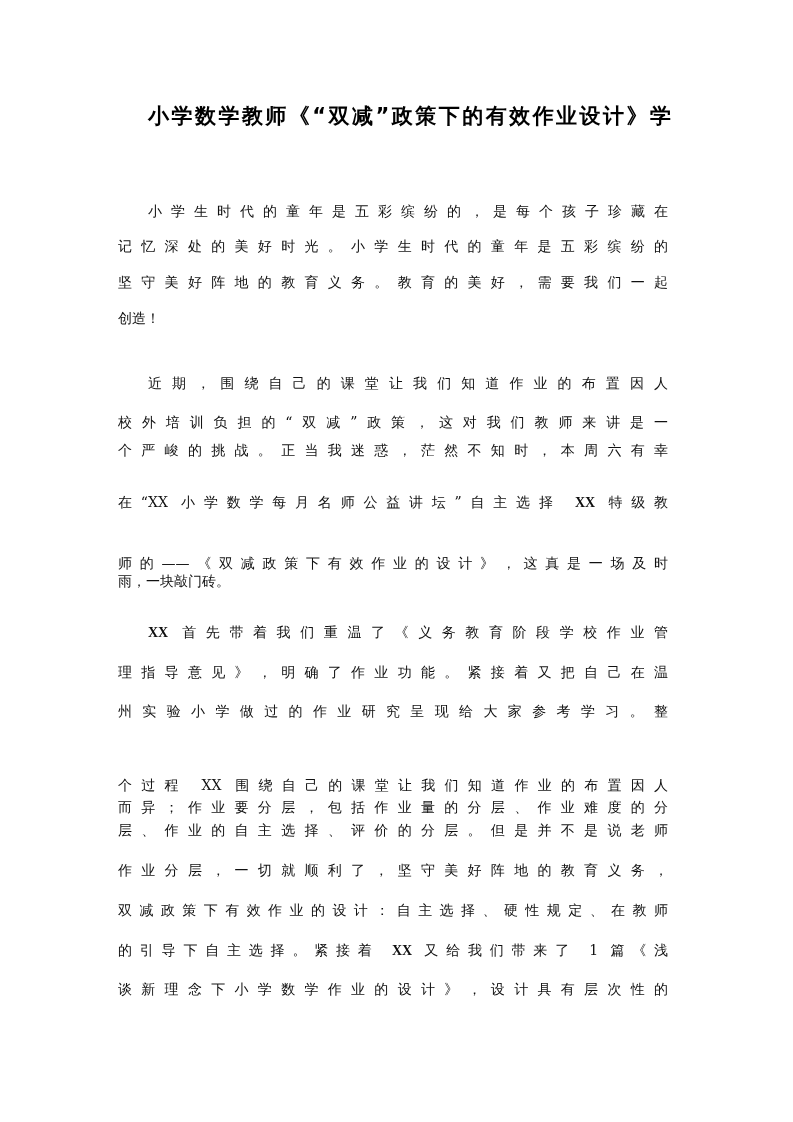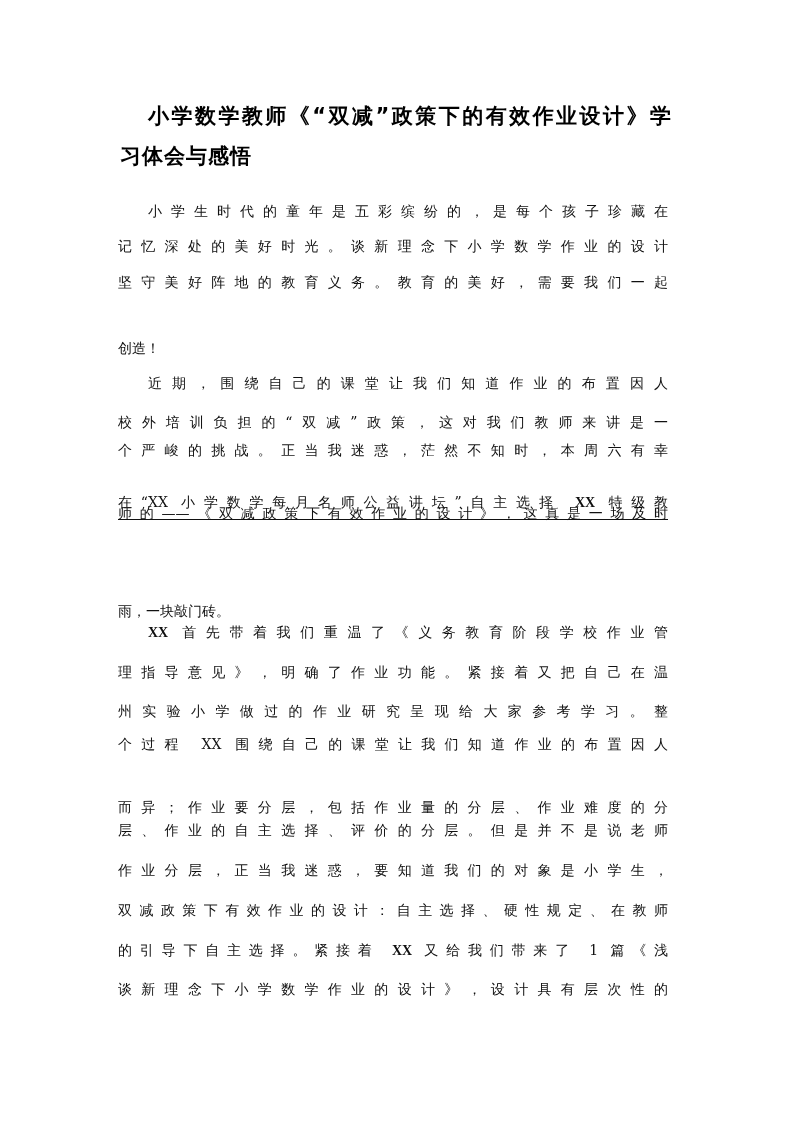--- a/index.html
+++ b/index.html
@@ -34,21 +34,20 @@
     text-align: justify;
     text-align-last: justify;
     letter-spacing: 0;
   }
   .line.indent {
     left: 148px;
     width: 520px;
   }
   .line.last {
     text-align-last: left;
-    margin-top: 30px;
   }
   .title-line {
     position: absolute;
     font-family: "DejaVu Sans", "Liberation Sans", sans-serif;
     font-weight: bold;
     font-size: 21px;
     height: 30px;
     line-height: 30px;
     white-space: nowrap;
     letter-spacing: 1px;
@@ -68,44 +67,43 @@
     font-weight: bold;
     font-family: "Liberation Serif", "DejaVu Serif", serif;
   }
 </style>
 </head>
 <body>
 
 <div class="page">
 
   <div class="title-line first" style="top:101px;">小学数学教师《“双减”政策下的有效作业设计》学</div>
-  <div class="title-line second" style="top:141px;">习体会与感悟</div>
 
   <div>
     <div class="line indent" style="top:197px;">小学生时代的童年是五彩缤纷的，是每个孩子珍藏在</div>
-    <div class="line" style="top:232px;">记忆深处的美好时光。谈新理念下小学数学作业的设计</div>
+    <div class="line" style="top:232px;">记忆深处的美好时光。小学生时代的童年是五彩缤纷的</div>
     <div class="line" style="top:268px;">坚守美好阵地的教育义务。教育的美好，需要我们一起</div>
     <div class="line last" style="top:304px;">创造！</div>
   </div>
 
   <div>
     <div class="line indent" style="top:369px;">近期，围绕自己的课堂让我们知道作业的布置因人</div>
     <div class="line" style="top:408px;">校外培训负担的“双减”政策，这对我们教师来讲是一</div>
     <div class="line" style="top:436px;">个严峻的挑战。正当我迷惑，茫然不知时，本周六有幸</div>
     <div class="line" style="top:488px;"><span>在“XX 小学数学每月名师公益讲坛”自主选择 </span><span class="b">XX</span><span> 特级教</span></div>
-    <div class="line" style="top:499px;text-decoration:underline;">师的——《双减政策下有效作业的设计》，这真是一场及时</div>
+    <div class="line" style="top:549px;">师的——《双减政策下有效作业的设计》，这真是一场及时</div>
     <div class="line last" style="top:567px;">雨，一块敲门砖。</div>
   </div>
 
   <div>
     <div class="line indent" style="top:618px;"><span class="b">XX</span><span> 首先带着我们重温了《义务教育阶段学校作业管</span></div>
     <div class="line" style="top:658px;">理指导意见》，明确了作业功能。紧接着又把自己在温</div>
     <div class="line" style="top:697px;">州实验小学做过的作业研究呈现给大家参考学习。整</div>
-    <div class="line" style="top:730px;">个过程 XX 围绕自己的课堂让我们知道作业的布置因人</div>
+    <div class="line" style="top:771px;">个过程 XX 围绕自己的课堂让我们知道作业的布置因人</div>
     <div class="line" style="top:777px;margin-top:16px;">而异；作业要分层，包括作业量的分层、作业难度的分</div>
     <div class="line" style="top:816px;">层、作业的自主选择、评价的分层。但是并不是说老师</div>
-    <div class="line" style="top:856px;">作业分层，正当我迷惑，要知道我们的对象是小学生，</div>
+    <div class="line" style="top:856px;">作业分层，一切就顺利了，坚守美好阵地的教育义务，</div>
     <div class="line" style="top:896px;">双减政策下有效作业的设计：自主选择、硬性规定、在教师</div>
     <div class="line" style="top:936px;"><span>的引导下自主选择。紧接着 </span><span class="b">XX</span><span> 又给我们带来了 1 篇《浅</span></div>
     <div class="line" style="top:975px;">谈新理念下小学数学作业的设计》，设计具有层次性的</div>
   </div>
 
 </div>
 
 </body></html>

